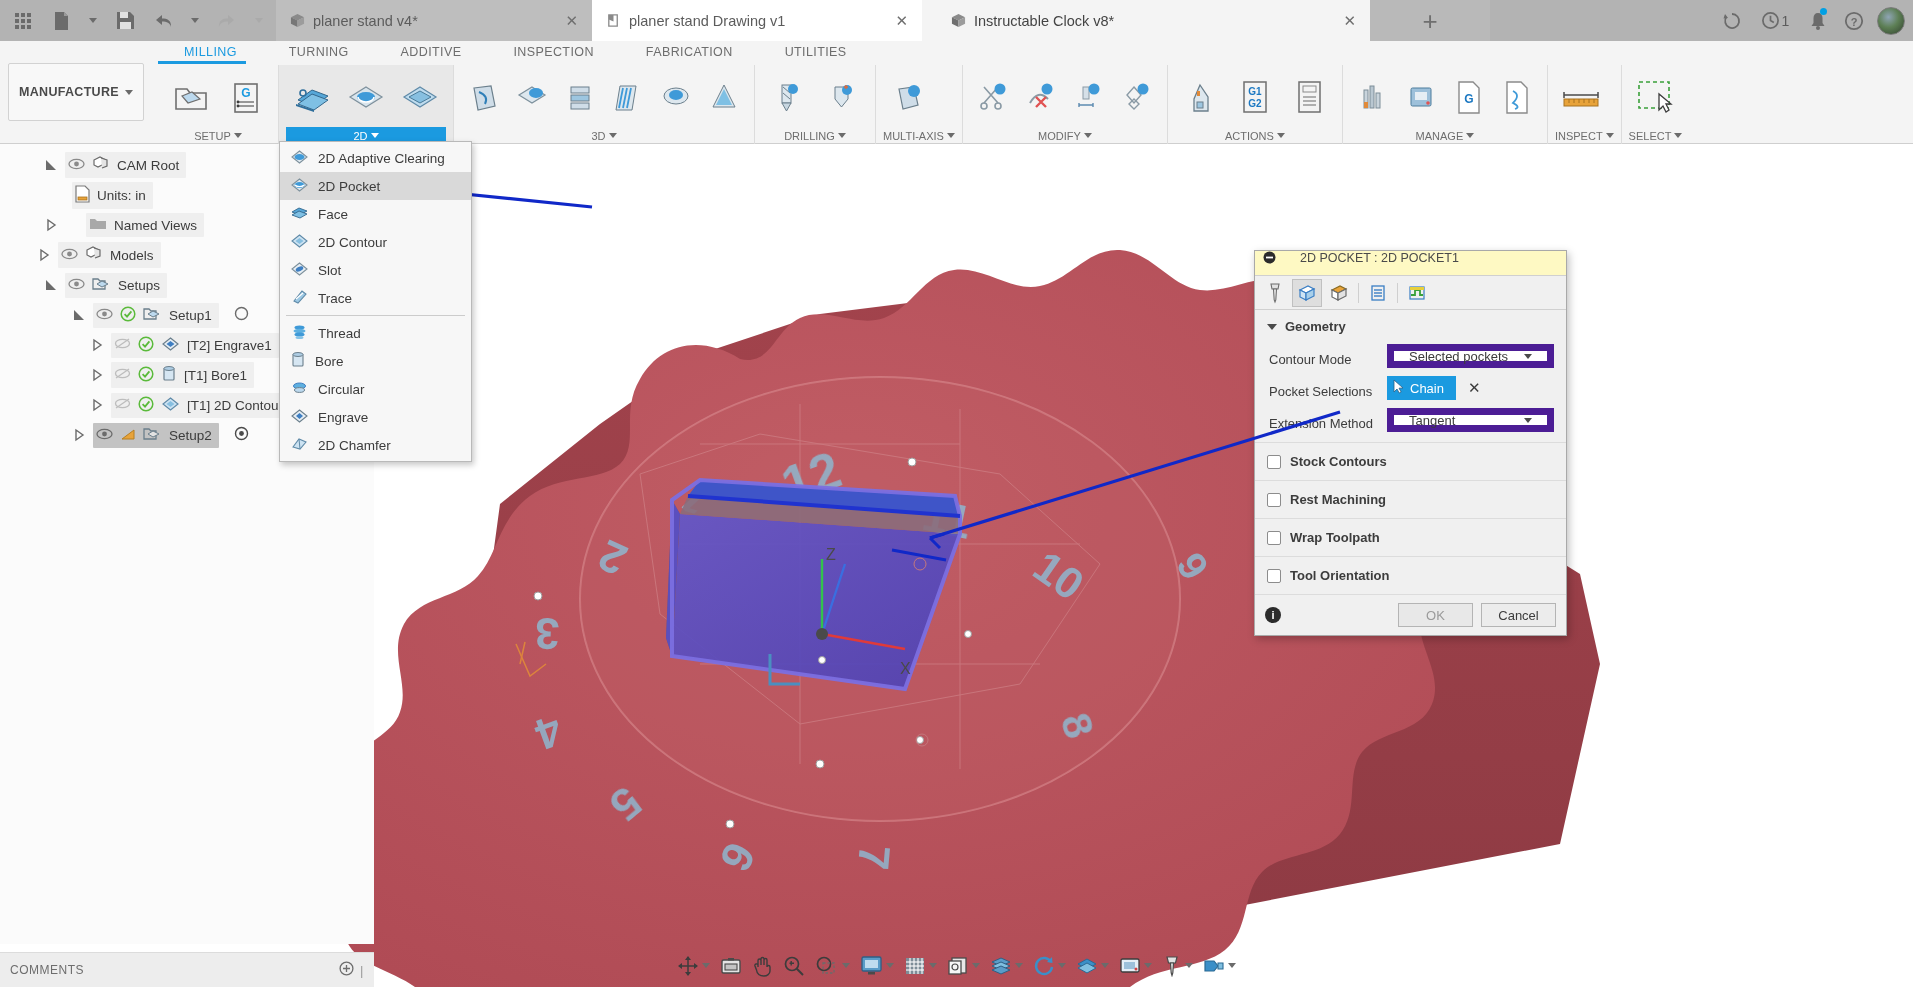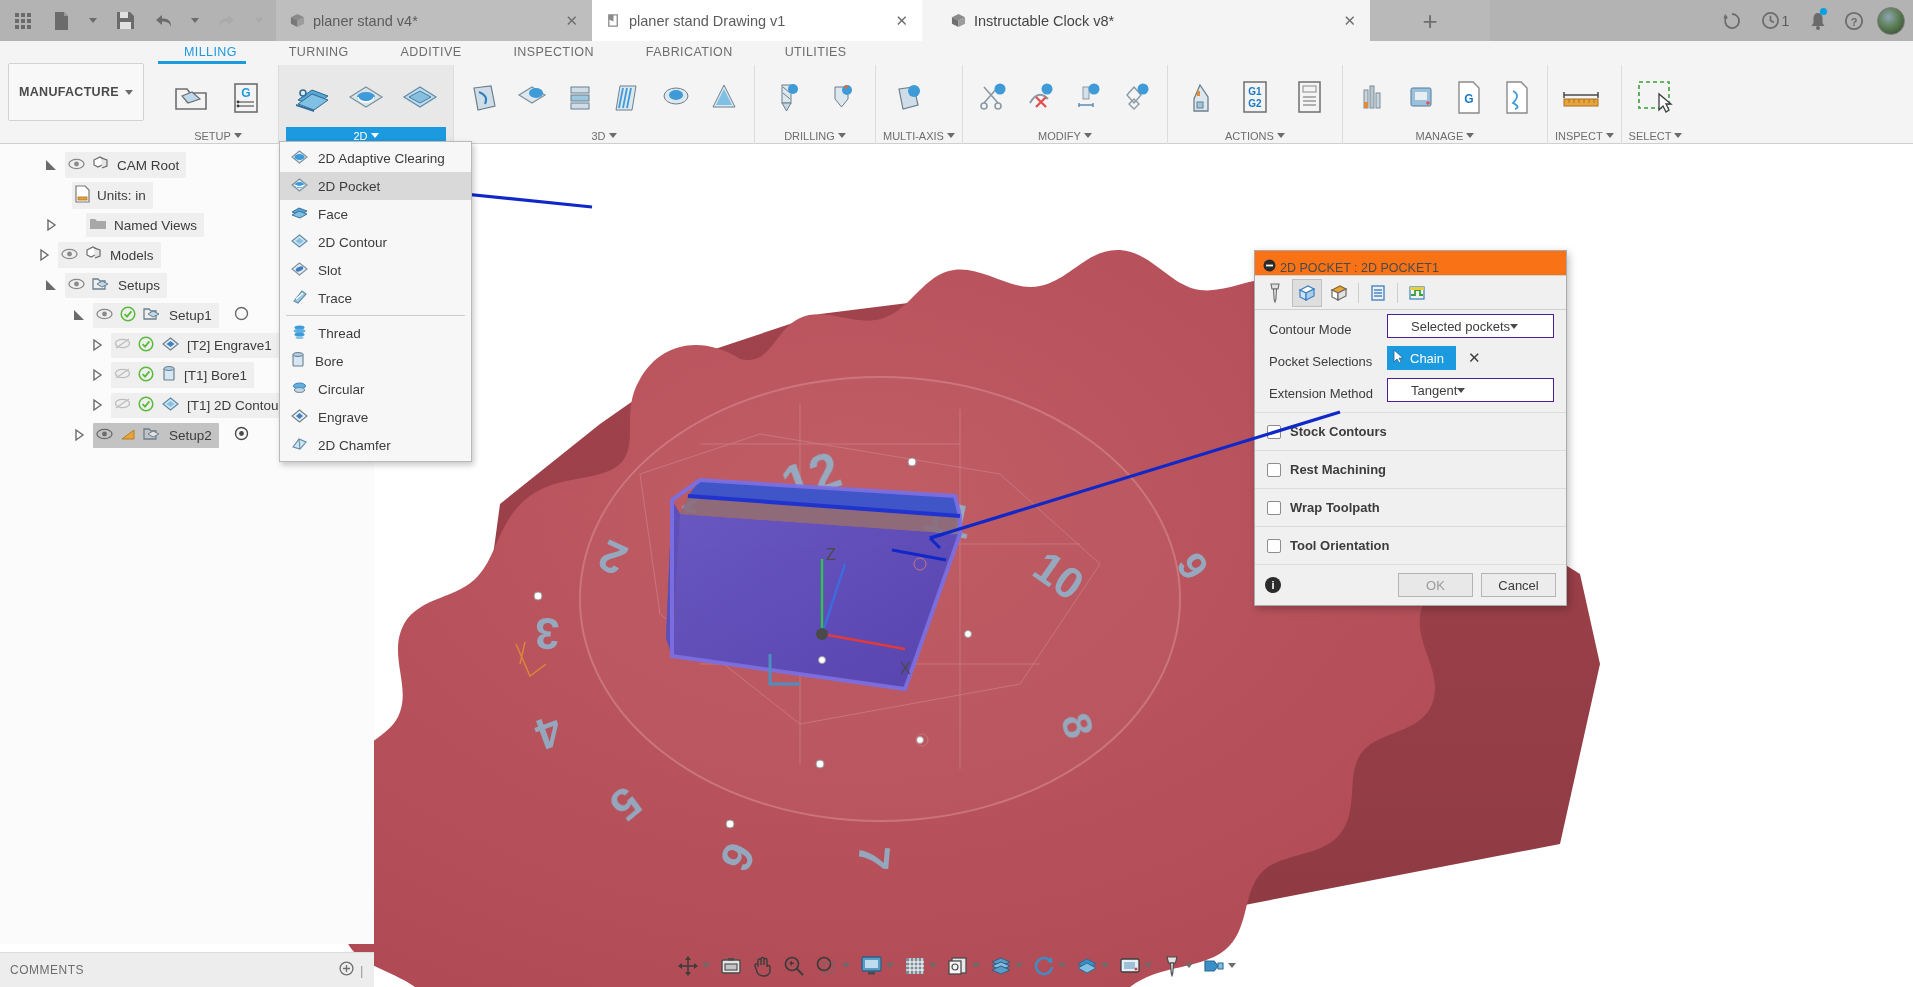--- a/index.html
+++ b/index.html
@@ -118,37 +118,37 @@
     font-size:12px; color:#6d6d6d; letter-spacing:.5px; z-index:30;
   }
 
   
   .dialog{
     position:absolute; left:1254px; top:250px; width:313px;
     background:#f0f0f0; border:1px solid #a9a9a9;
     box-shadow:2px 3px 8px rgba(0,0,0,.25); z-index:55;
   }
   .dlg-title{
-    height:25px; background:#f97316; border-bottom:1px solid #d0d0d0;
-    display:flex; align-items:flex-end; gap:4px; padding:0 8px;
+    height:25px; background:#fef9c3; border-bottom:1px solid #d0d0d0;
+    display:flex; align-items:flex-start; gap:24px; padding:0 8px;
     font-size:12.5px; color:#4a4a4a;
   }
   .dlg-tabs{ height:34px; display:flex; align-items:center; padding:0 4px; background:#f0f0f0; border-bottom:1px solid #d0d0d0;}
   .dtab{ width:30px;height:28px; display:flex;align-items:center;justify-content:center; margin:0 1px;}
   .dtab.active{ background:#dedede; border:1px solid #c0c0c0; }
   .dtab-div{ width:1px; height:20px; background:#cfcfcf; margin:0 3px;}
   .dlg-body{ padding:0 0 0 0; }
   .sect-head{ display:flex; align-items:center; gap:8px; padding:9px 12px 6px 12px; font-size:13px; font-weight:bold; color:#3c3c3c;}
   .tri-d{ width:0;height:0;border-left:5px solid transparent;border-right:5px solid transparent;border-top:6px solid #4a4a4a;}
   .frow{ display:flex; align-items:center; padding:4px 12px 4px 14px; min-height:31px; }
   .flabel{ width:118px; font-size:13px; color:#3c3c3c;margin-top:6px;}
   .fselect{
-    flex:1; height:24px; background:#fff; border:1px solid #4c1d95;
-    display:flex; align-items:center; 
-    padding:0 23px; font-size:13px; color:#3c3c3c;
+    flex:1; height:24px; background:#fff; border:7px solid #4c1d95;
+    display:flex; align-items:center; justify-content:space-between;
+    padding:0 15px; font-size:13px; color:#3c3c3c;
   }
   .sel-caret{ width:0;height:0;border-left:4px solid transparent;border-right:4px solid transparent;border-top:5px solid #4a4a4a;}
   .chainbtn{
     height:24px; background:#1b9ae0; color:#fff; font-size:13px;
     display:flex; align-items:center; gap:5px; padding:0 12px 0 6px;
   }
   .xbtn{ margin-left:12px; font-size:15px; color:#3c3c3c;}
   .cbrow{
     display:flex; align-items:center; gap:9px; padding:11px 12px;
     border-top:1px solid #dcdcdc; font-size:13px; font-weight:bold; color:#3c3c3c;
@@ -1102,20 +1102,24 @@
       <div class="dtab">
         <svg width="20" height="20" viewBox="0 0 20 20">
             <rect x="3" y="4" width="14" height="12" fill="none" stroke="#3a7ec4" stroke-width="1.2"></rect>
             <path d="M4,12 L8,12 L8,7 L13,7 L13,12 L16,12" fill="none" stroke="#3aa03a" stroke-width="1.8"></path>
             <rect x="3" y="4" width="14" height="3" fill="#e8d03a"></rect>
           </svg>
       </div>
     </div>
 
     <div class="dlg-body">
+      <div class="sect-head">
+        <span class="tri-d"></span>
+        <span>Geometry</span>
+      </div>
 
       <div class="frow">
         <span class="flabel">Contour Mode</span>
         <div class="fselect">
           <span>Selected pockets</span>
           <span class="sel-caret"></span>
         </div>
       </div>
 
       <div class="frow">

